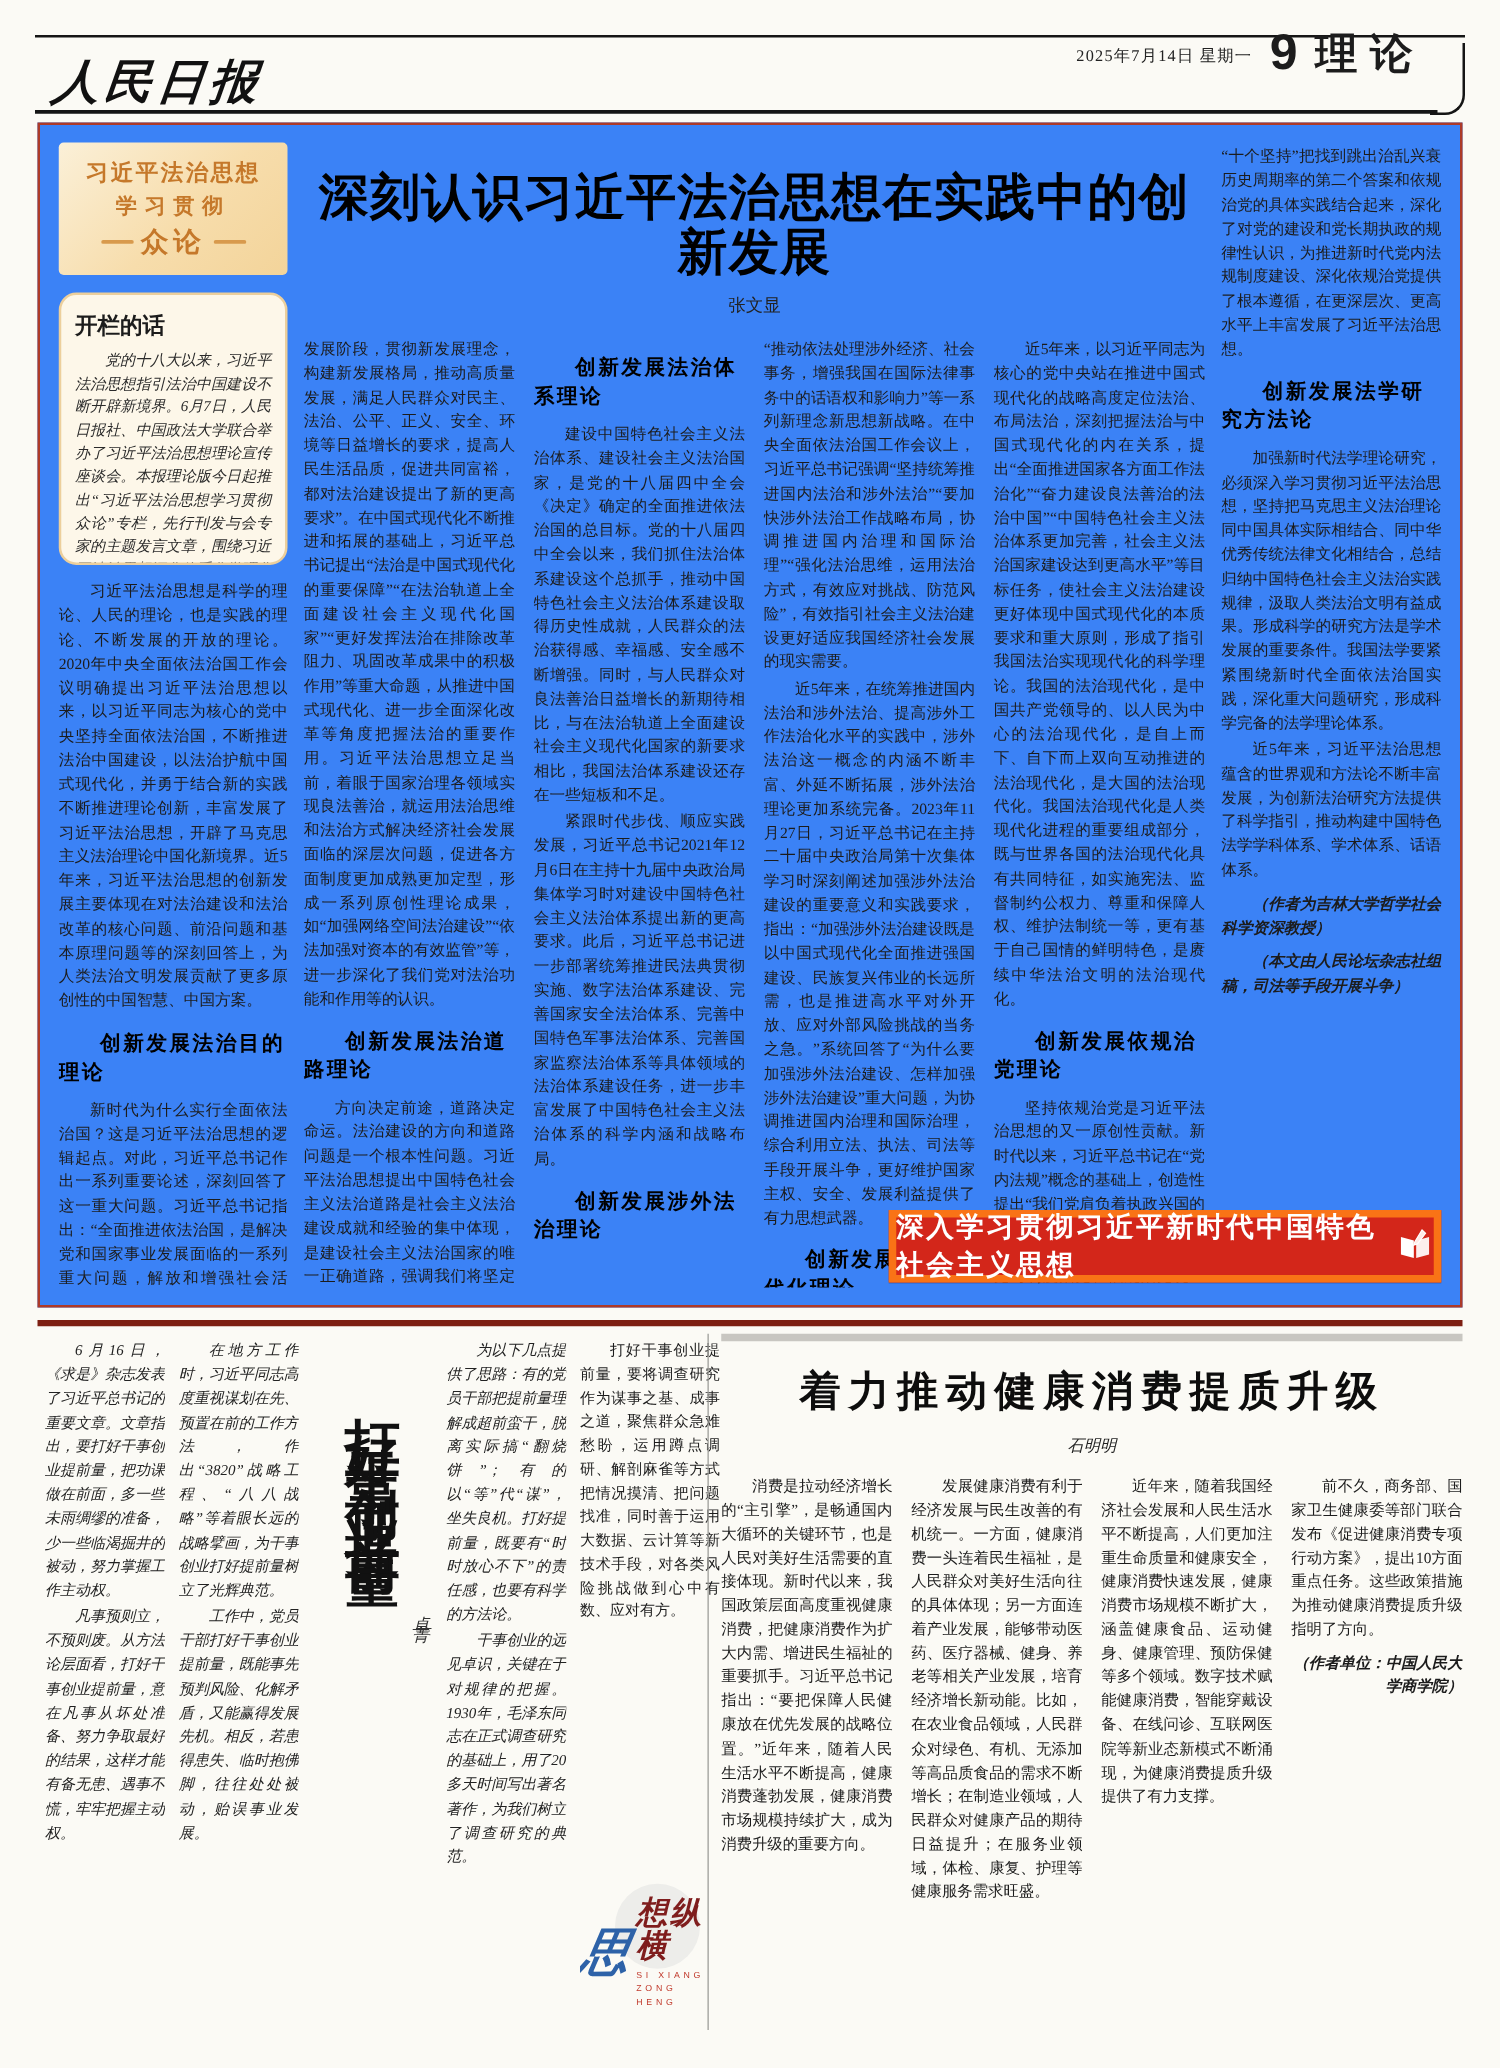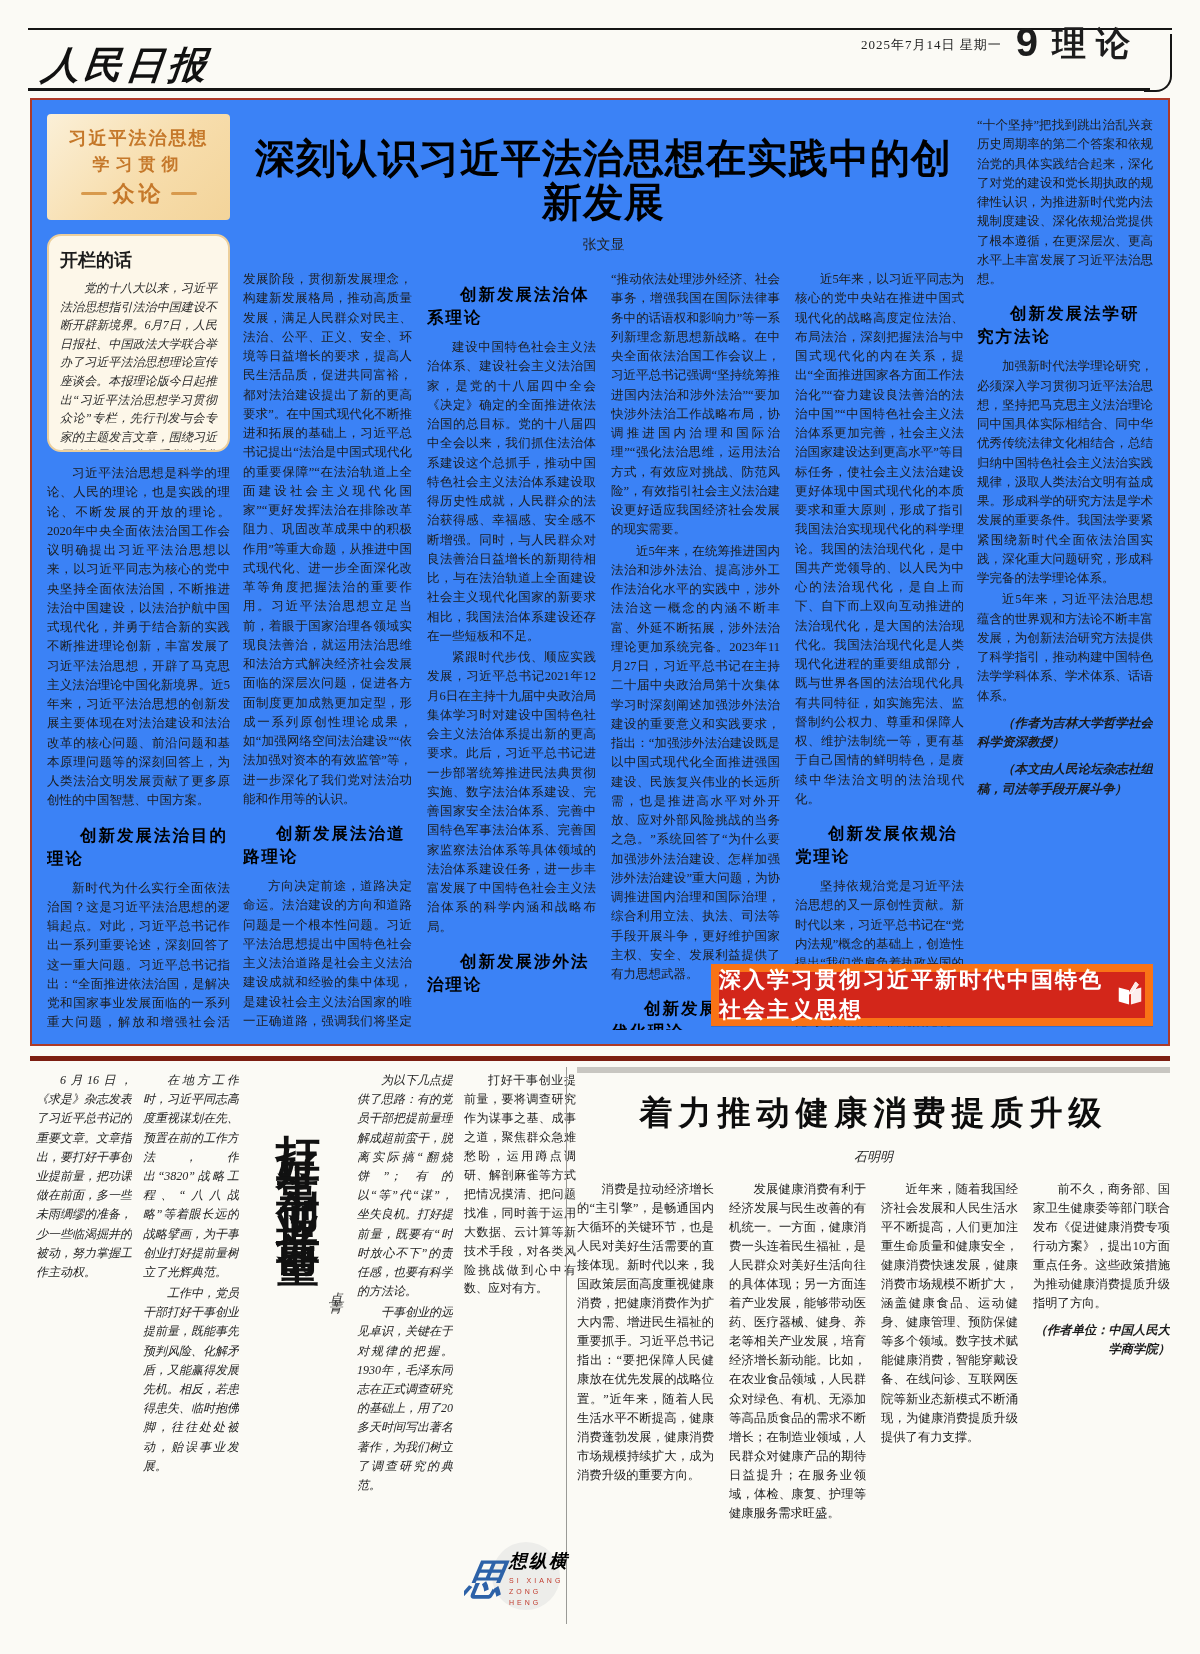--- a/index.html
+++ b/index.html
@@ -49,21 +49,21 @@
   .col-g{width:176px;flex:none;overflow:hidden;font-size:12.5px;line-height:1.54;padding-top:2px;}
 
   .blk{margin:0 0 2px;}
   .blk-p{text-indent:2em;text-align:justify;}
   .blk-q{text-align:justify;}
   .blk-h{font-family:"Liberation Sans",sans-serif;font-weight:900;font-size:16.5px;
       line-height:1.4;letter-spacing:2px;text-indent:2em;margin:13px 0 9px;color:#000;}
   .blk-a{font-style:italic;font-weight:700;text-align:justify;text-indent:2em;margin-top:8px;}
 
   .banner{position:absolute;left:468px;right:0px;bottom:4px;height:46px;background:#d3261a;
-      border:8px solid #f97316;box-sizing:content-box;display:flex;align-items:center;justify-content:center;
+      border:6px solid #f97316;box-sizing:content-box;display:flex;align-items:center;justify-content:center;
       color:#fff;font-family:"Liberation Sans",sans-serif;font-weight:900;font-size:22px;letter-spacing:2px;
       box-shadow:0 1px 0 rgba(0,0,0,.15);}
   .banner-icon{width:30px;height:30px;margin-left:10px;flex:none;}
 
   
   .bottom{position:absolute;left:30px;right:30px;top:1056px;height:578px;}
   .bottom-rule{height:5px;background:#7d1f12;}
   .bottom-inner{display:flex;height:565px;}
   .left-art{width:528px;flex:none;display:flex;gap:11px;padding:10px 2px 0 6px;box-sizing:border-box;}
   .kcol{width:96px;flex:none;overflow:hidden;font-size:12px;line-height:1.6;font-style:italic;color:#222;}
@@ -72,21 +72,21 @@
   .vtitle{writing-mode:vertical-rl;font-size:44px;font-weight:900;letter-spacing:14px;
       font-family:"Liberation Serif",serif;color:#111;}
   .vbyline{position:absolute;right:2px;top:210px;writing-mode:vertical-rl;font-size:14px;
       font-style:italic;letter-spacing:8px;color:#333;}
   .sxzh{margin-top:auto;margin-bottom:8px;position:relative;display:flex;align-items:center;gap:5px;padding:10px 0;}
   .sxzh-circle{position:absolute;left:28px;top:0;width:68px;height:68px;border-radius:50%;
       background:#ededea;z-index:0;}
   .sxzh-si{position:relative;z-index:1;font-size:40px;font-weight:900;color:#2d62a8;
       font-style:italic;line-height:1;transform:skewX(-10deg);}
   .sxzh-right{position:relative;z-index:1;display:flex;flex-direction:column;}
-  .sxzh-txt{font-size:18px;font-weight:900;color:#000000;font-style:italic;letter-spacing:2px;line-height:1.1;}
+  .sxzh-txt{font-size:25px;font-weight:900;color:#7f1d1d;font-style:italic;letter-spacing:2px;line-height:1.1;}
   .sxzh-sub{font-size:7px;color:#c0392b;letter-spacing:3px;margin-top:3px;font-family:"Liberation Sans",sans-serif;}
   .art-divider{width:1px;background:#9a9a96;margin:6px 10px 2px 8px;}
   .right-art{flex:1;display:flex;flex-direction:column;padding-top:4px;justify-content:center;}
   .gray-bar{height:6px;background:#c8c6c1;margin:2px 0 18px;}
   .r-headline{font-size:33px;font-weight:900;text-align:center;letter-spacing:6px;
       font-family:"Liberation Serif",serif;color:#0d0d0d;}
   .r-byline{text-align:center;font-size:13px;font-style:italic;margin:12px 0 14px;color:#222;}
   .r-cols{flex:1;display:flex;gap:15px;overflow:hidden;}
   .rcol{flex:1;overflow:hidden;font-size:12.3px;line-height:1.55;}
   .rcol .blk-a{text-align:right;text-indent:0;}
@@ -177,20 +177,21 @@
   </div>
 </div>
 
 <div class="bottom">
   <div class="bottom-rule"></div>
   <div class="bottom-inner">
 
     <div class="left-art">
       <div class="kcol">
           <div class="blk blk-p">6月16日，《求是》杂志发表了习近平总书记的重要文章。文章指出，要打好干事创业提前量，把功课做在前面，多一些未雨绸缪的准备，少一些临渴掘井的被动，努力掌握工作主动权。</div>
+          <div class="blk blk-p">凡事预则立，不预则废。从方法论层面看，打好干事创业提前量，意在凡事从坏处准备、努力争取最好的结果，这样才能有备无患、遇事不慌，牢牢把握主动权。</div>
         </div>
       <div class="kcol">
           <div class="blk blk-p">在地方工作时，习近平同志高度重视谋划在先、预置在前的工作方法，作出“3820”战略工程、“八八战略”等着眼长远的战略擘画，为干事创业打好提前量树立了光辉典范。</div>
           <div class="blk blk-p">工作中，党员干部打好干事创业提前量，既能事先预判风险、化解矛盾，又能赢得发展先机。相反，若患得患失、临时抱佛脚，往往处处被动，贻误事业发展。</div>
         </div>
       <div class="vtitle-wrap">
         <div class="vtitle">打好干事创业提前量</div>
         <div class="vbyline">卓菁</div>
       </div>
       <div class="kcol">

